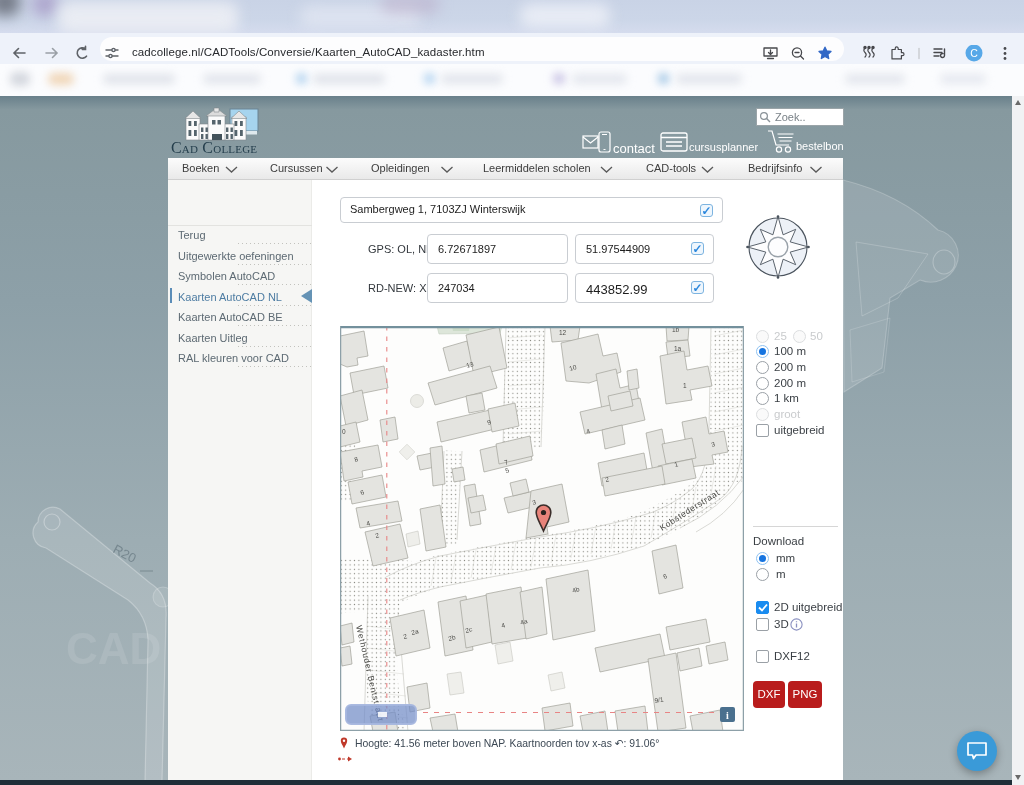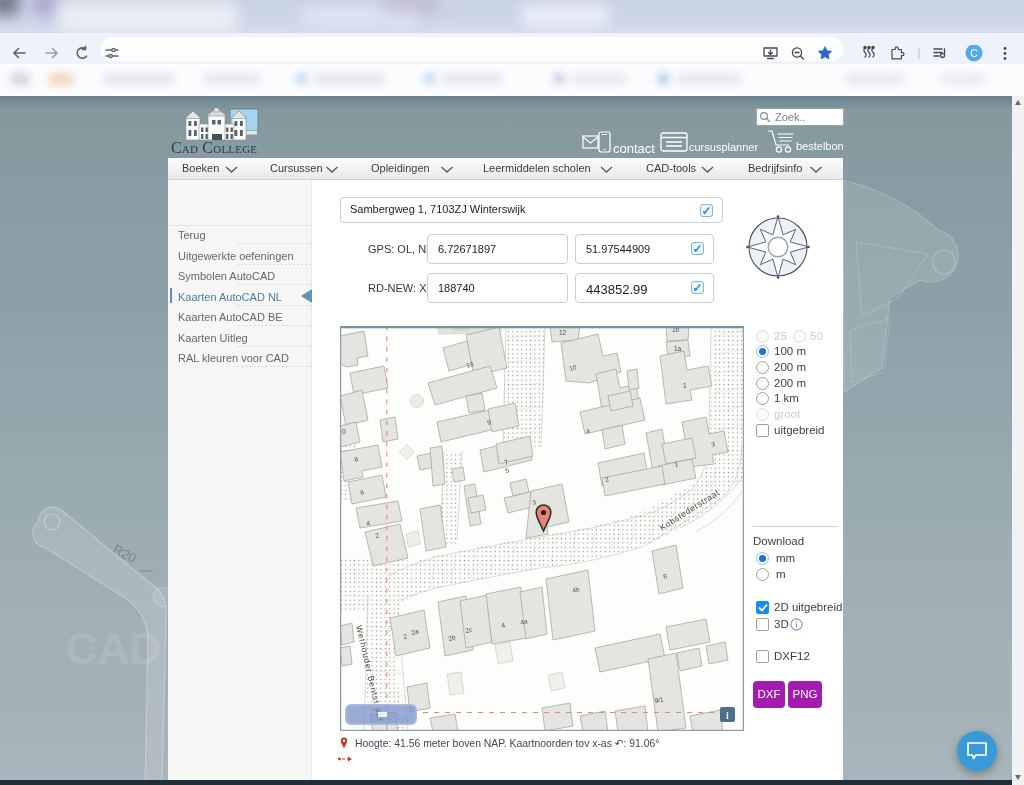--- a/index.html
+++ b/index.html
@@ -30,21 +30,21 @@
 .lab { position:absolute; font-size:11px; color:#32373c;margin-left:29px; }
 .cbx { position:absolute; width:13px; height:13px; border:1px solid #7db4e0; border-radius:3px; background:#eef6fd; color:#2b87dd; font-size:12px; line-height:12px; text-align:center; font-weight:bold;}
 
 .rtext { position:absolute; font-size:11.5px; color:#3a3f44; white-space:nowrap; }
 .rdis  { color:#c9cbcd; }
 .radio { position:absolute; width:13px; height:13px; border-radius:50%; border:1px solid #9aa0a6; background:#fff; }
 .radio.dis { border-color:#dcdee0; background:#fafafa;}
 .radio.sel { border:1px solid #8ec2f2; background:#fff; }
 .radio.sel::after { content:""; position:absolute; left:2px; top:2px; width:7px; height:7px; border-radius:50%; background:#1674e0; }
 .chk { position:absolute; width:13px; height:13px; border:1px solid #9aa0a6; border-radius:2px; background:#fff; }
-.btn { position:absolute; width:32px; height:27px; background:#a21caf; border-radius:4px; color:#fff; font-size:11.5px; text-align:center; line-height:27px; }
+.btn { position:absolute; width:32px; height:27px; background:#b91c1c; border-radius:4px; color:#fff; font-size:11.5px; text-align:center; line-height:27px; }
 
 .foot { position:absolute; font-size:10.4px; color:#3c4854; white-space:nowrap; }
 </style>
 </head>
 <body>
 <div id="stage">
 
 <div id="tabstrip" class="abs">
   <div class="blob" style="left:-10px;top:-12px;width:30px;height:28px;background:#5a5f6a;opacity:.75"></div>
   <div class="blob" style="left:32px;top:-8px;width:26px;height:24px;background:#a89cc8;opacity:.8"></div>
@@ -63,20 +63,21 @@
   <path d="M75.5 4.8 A5.2 5.2 0 1 0 76.5 12.2 M75.5 2.2 v3.2 h-3.2"></path>
  </g>
 </svg>
 <svg class="abs" style="left:104px;top:45px" width="16" height="16" viewBox="0 0 16 16">
  <g stroke="#5f6368" stroke-width="1.4" fill="none" stroke-linecap="round">
   <path d="M2 5 h6 M11 5 h3 M2 11 h3 M8 11 h6"></path>
         <circle cx="9.5" cy="5" r="1.6" fill="#eef2fa"></circle>
         <circle cx="6.5" cy="11" r="1.6" fill="#eef2fa"></circle>
  </g>
 </svg>
+<div class="abs" style="left:132px;top:46px;font-size:11.5px;color:#27292d;letter-spacing:.1px">cadcollege.nl/CADTools/Conversie/Kaarten_AutoCAD_kadaster.htm</div>
 <svg class="abs" style="left:762px;top:45px" width="250" height="17" viewBox="0 0 250 17">
  <g stroke="#47484c" stroke-width="1.3" fill="none" stroke-linecap="round" stroke-linejoin="round">
   <path d="M2 3 h13 v8 h-13 z M5.5 13.5 h6"></path>
         <path d="M8.5 5 v4 m-2 -1.5 l2 2 l2 -2"></path>
   <circle cx="35" cy="7.5" r="4.6"></circle>
         <path d="M38.5 11 l3 3 M33 7.5 h4"></path>
   <path d="M63 2.2 l1.8 3.8 4.2.5 -3.1 2.9 .8 4.1 -3.7 -2 -3.7 2 .8 -4.1 -3.1 -2.9 4.2 -.5 z" fill="#3268c6" stroke="#3268c6"></path>
   <path d="M103 3 c-1.5 1.5 -1.5 3 0 4.5 c1.5 1.5 1.5 3 0 4.5 M107 3 c-1.5 1.5 -1.5 3 0 4.5 c1.5 1.5 1.5 3 0 4.5 M111 3 c-1.5 1.5 -1.5 3 0 4.5 c1.5 1.5 1.5 3 0 4.5" stroke-width="1.2"></path>
   <circle cx="103" cy="2.6" r="1.1" fill="#47484c"></circle>
         <circle cx="107" cy="2.6" r="1.1" fill="#47484c"></circle>
@@ -242,21 +243,21 @@
 <div class="abs" style="left:350px;top:203px;font-size:11px;color:#1d1d1d">Sambergweg 1, 7103ZJ Winterswijk</div>
 <div class="cbx" style="left:700px;top:204px">✓</div>
 <div class="lab" style="left:339px;top:243px">GPS: OL, NB</div>
 <div class="inp" style="left:427px;top:234px;width:141px;height:30px;"></div>
 <div class="abs" style="left:438px;top:243px;font-size:11px;color:#1d1d1d">6.72671897</div>
 <div class="inp" style="left:575px;top:234px;width:139px;height:30px;"></div>
 <div class="abs" style="left:586px;top:243px;font-size:11px;color:#1d1d1d">51.97544909</div>
 <div class="cbx" style="left:691px;top:242px">✓</div>
 <div class="lab" style="left:339px;top:282px">RD-NEW: X, Y</div>
 <div class="inp" style="left:427px;top:273px;width:141px;height:30px;"></div>
-<div class="abs" style="left:438px;top:282px;font-size:11px;color:#1d1d1d">188740</div>
+<div class="abs" style="left:438px;top:282px;font-size:11px;color:#1d1d1d">247034</div>
 <div class="inp" style="left:575px;top:273px;width:139px;height:30px;"></div>
 <div class="abs" style="left:586px;top:282px;font-size:13px;color:#1d1d1d">443852.99</div>
 <div class="cbx" style="left:691px;top:281px">✓</div>
 
 <svg class="abs" style="left:746px;top:215px" width="64" height="64" viewBox="-32 -32 64 64">
   <circle cx="0" cy="0" r="29" fill="#edf1f7" stroke="#49525c" stroke-width="1.1"></circle>
   <g fill="#fdfdfe" stroke="#49525c" stroke-width="0.9" stroke-linejoin="round">
    <path d="M0.0 -30.5 L5.1 -12.2 L17.7 -17.7 L12.2 -5.1 L30.5 0.0 L12.2 5.1 L17.7 17.7 L5.1 12.2 L0.0 30.5 L-5.1 12.2 L-17.7 17.7 L-12.2 5.1 L-30.5 0.0 L-12.2 -5.1 L-17.7 -17.7 L-5.1 -12.2 Z"></path>
   </g>
   <circle cx="0" cy="0" r="9.8" fill="#fdfdfe" stroke="#9aa2aa" stroke-width="1.4"></circle>

